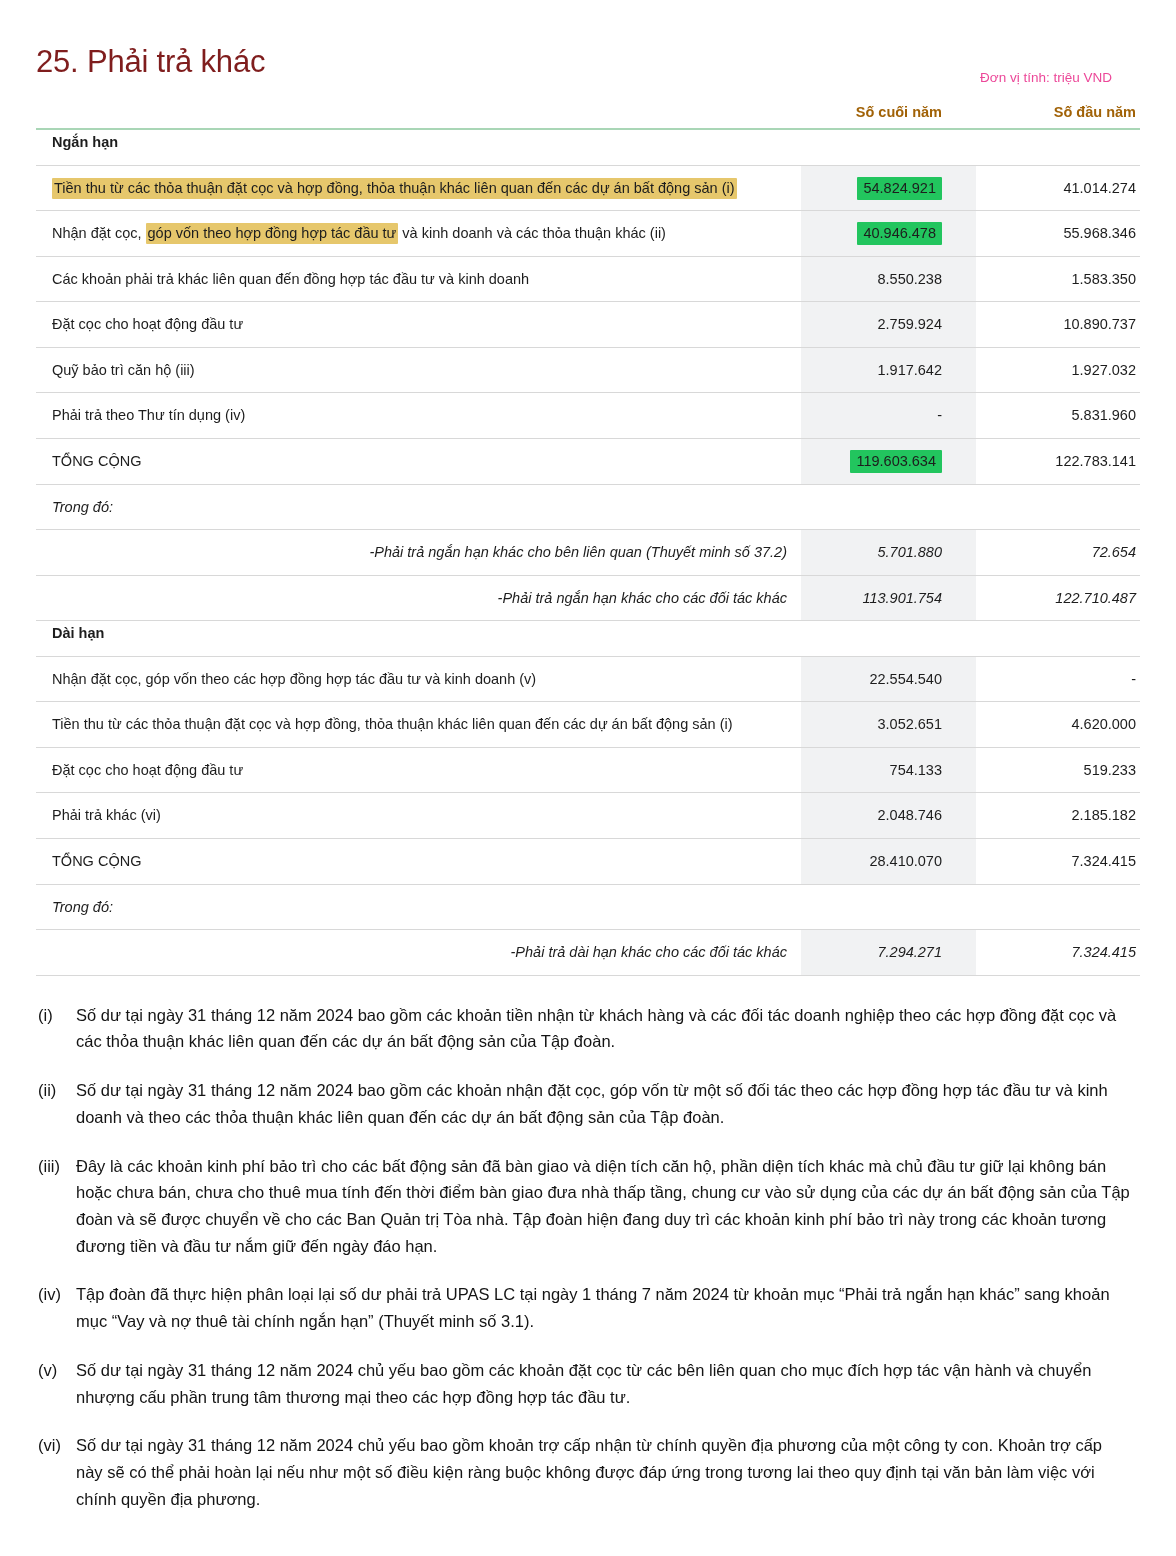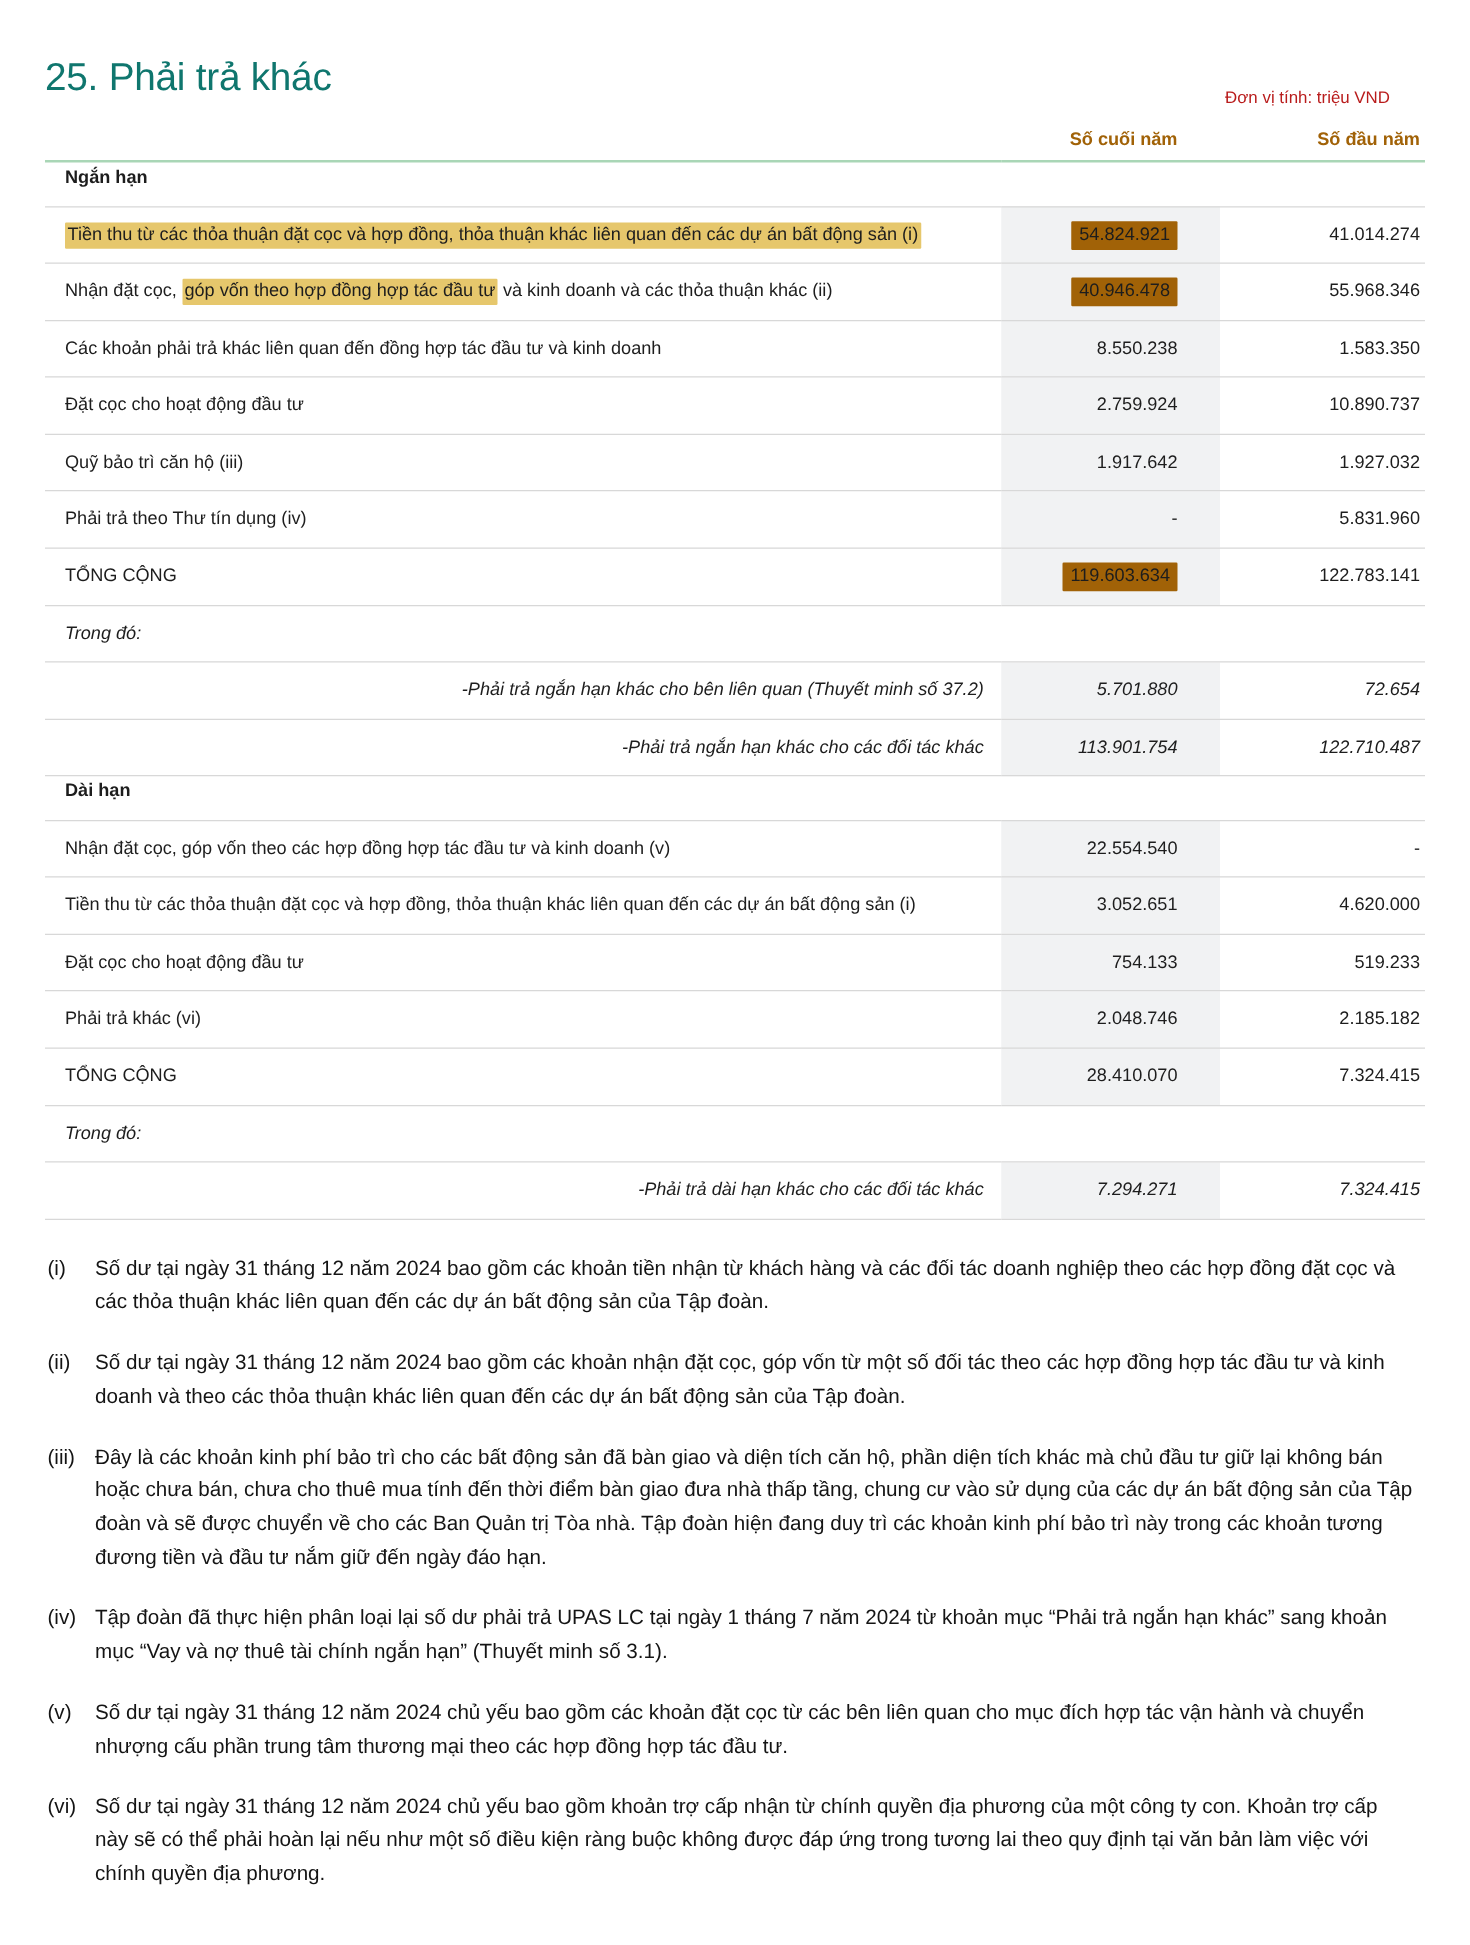--- a/index.html
+++ b/index.html
@@ -18,28 +18,28 @@
   
   .head-row {
     position: relative;
     height: 104px;
   }
   .doc-title {
     position: absolute;
     left: 0; top: 44px;
     font-size: 31px;
     font-weight: 400;
-    color: #0f766e;
+    color: #7f1d1d;
     letter-spacing: -0.2px;
   }
   .unit-note {
     position: absolute;
     right: 28px; top: 70px;
     font-size: 13.5px;
-    color: #b91c1c;
+    color: #ec4899;
   }
 
   
   table.fin {
     width: 1104px;
     border-collapse: collapse;
     table-layout: fixed;
     font-size: 14.5px;
   }
   table.fin col.c-label { width: 765px; }
@@ -91,21 +91,21 @@
 
   .dash-lead { display: inline-block; width: 16px; }
 
   
   .hl {
     background: #e6c76c;
     padding: 2px 2px 3px 2px;
     border-radius: 1px;
   }
   .hl-num {
-    background: #a16207;
+    background: #22c55e;
     padding: 3px 6px 4px 6px;
     border-radius: 1px;
   }
 
   
   .notes { margin-top: 26px; padding-right: 10px; }
   .note {
     display: flex;
     align-items: flex-start;
     margin-bottom: 22px;

